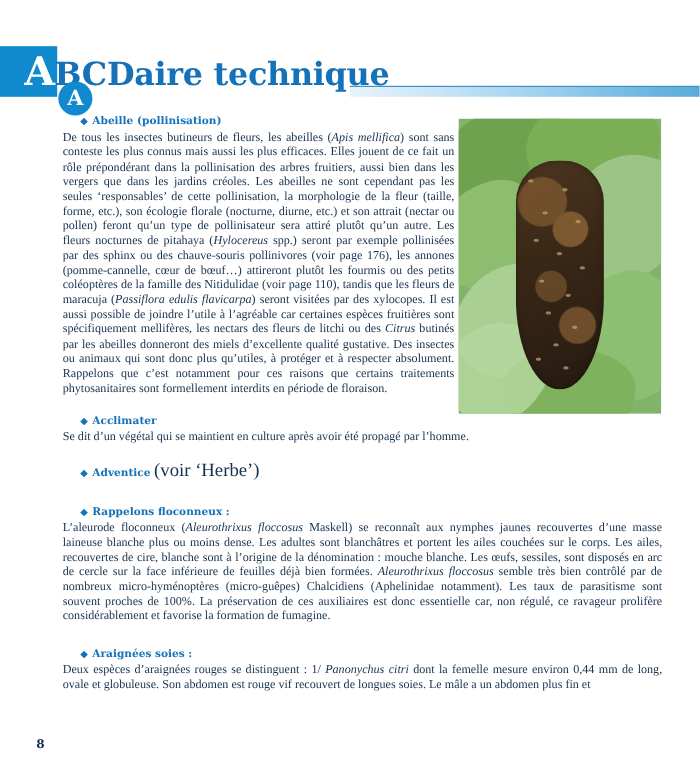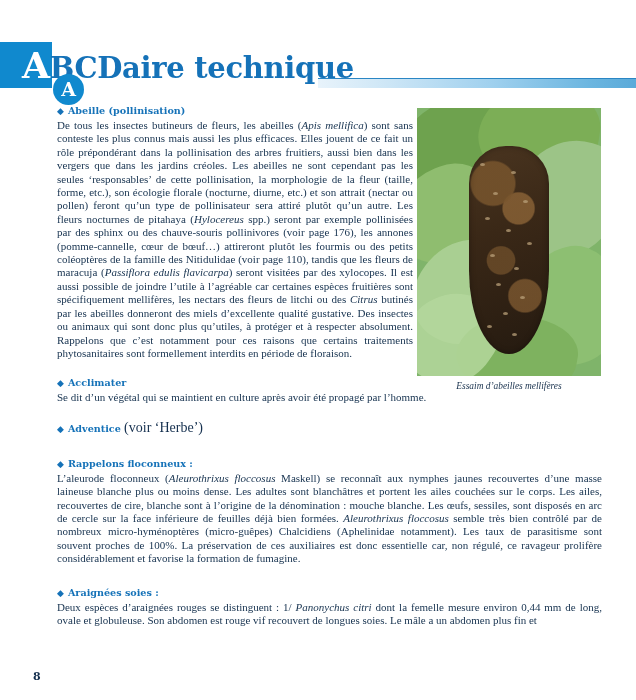--- a/index.html
+++ b/index.html
@@ -87,35 +87,35 @@
     width: 545px;
   }
 
   .entry { margin-bottom: 0; }
 
   .entry-head {
     font-family: "DejaVu Serif", serif;
     font-size: 9.6px;
     font-weight: bold;
     color: #1572b8;
-    margin: 0 0 1px 0;
+    margin: 0 0 1px 16px;
     line-height: 14px;
     white-space: nowrap;
   }
   .entry-head .bullet {
     color: #1572b8;
     font-size: 9px;
     margin-right: 4px;
     display: inline-block;
   }
   .entry-head .see-ref {
     color: #15304f;
     font-weight: normal;
     font-family: "Liberation Serif", serif;
-    font-size: 14px;
+    font-size: 17px;
   }
 
   .entry-body {
     font-family: "Liberation Serif", serif;
     font-size: 11px;
     line-height: 13.4px;
     color: #16324f;
     text-align: justify;
     margin: 0;
   }
@@ -222,21 +222,20 @@
       <div class="speck" style="left:72%;top:46%;width:5px;height:3px;"></div>
       <div class="speck" style="left:26%;top:52%;width:5px;height:3px;"></div>
       <div class="speck" style="left:56%;top:58%;width:5px;height:3px;"></div>
       <div class="speck" style="left:34%;top:66%;width:5px;height:3px;"></div>
       <div class="speck" style="left:64%;top:72%;width:5px;height:3px;"></div>
       <div class="speck" style="left:42%;top:80%;width:5px;height:3px;"></div>
       <div class="speck" style="left:22%;top:86%;width:5px;height:3px;"></div>
       <div class="speck" style="left:54%;top:90%;width:5px;height:3px;"></div>
     </div>
   </div>
-  <div class="photo-caption">Essaim d’abeilles mellifères</div>
 </div>
 
 <div class="content">
 
   <div class="entry">
     <div class="entry-head">
       <span class="bullet">◆</span><span>Abeille (pollinisation)</span>
     </div>
     <div class="entry-body col-narrow">De tous les insectes butineurs de fleurs, les abeilles (<i>Apis mellifica</i>) sont sans conteste les plus connus mais aussi les plus efficaces. Elles jouent de ce fait un rôle prépondérant dans la pollinisation des arbres fruitiers, aussi bien dans les vergers que dans les jardins créoles. Les abeilles ne sont cependant pas les seules ‘responsables’ de cette pollinisation, la morphologie de la fleur (taille, forme, etc.), son écologie florale (nocturne, diurne, etc.) et son attrait (nectar ou pollen) feront qu’un type de pollinisateur sera attiré plutôt qu’un autre. Les fleurs nocturnes de pitahaya (<i>Hylocereus</i> spp.) seront par exemple pollinisées par des sphinx ou des chauve-souris pollinivores (voir page 176), les annones (pomme-cannelle, cœur de bœuf…) attireront plutôt les fourmis ou des petits coléoptères de la famille des Nitidulidae (voir page 110), tandis que les fleurs de maracuja (<i>Passiflora edulis flavicarpa</i>) seront visitées par des xylocopes. Il est aussi possible de joindre l’utile à l’agréable car certaines espèces fruitières sont spécifiquement mellifères, les nectars des fleurs de litchi ou des <i>Citrus</i> butinés par les abeilles donneront des miels d’excellente qualité gustative. Des insectes ou animaux qui sont donc plus qu’utiles, à protéger et à respecter absolument. Rappelons que c’est notamment pour ces raisons que certains traitements phytosanitaires sont formellement interdits en période de floraison.</div>
   </div>

